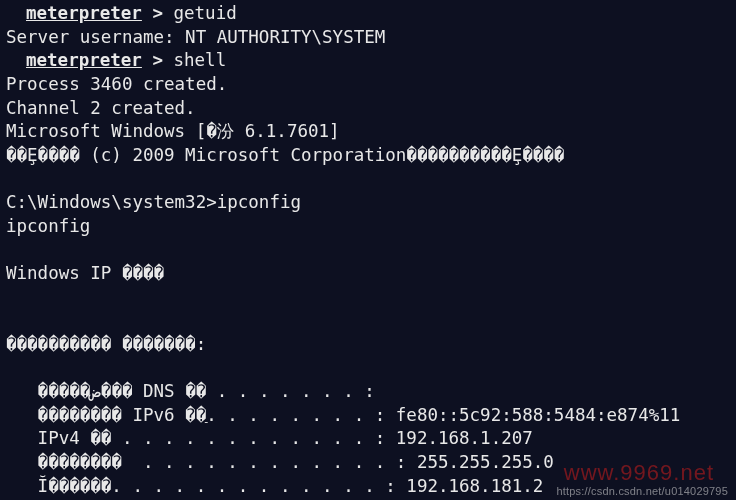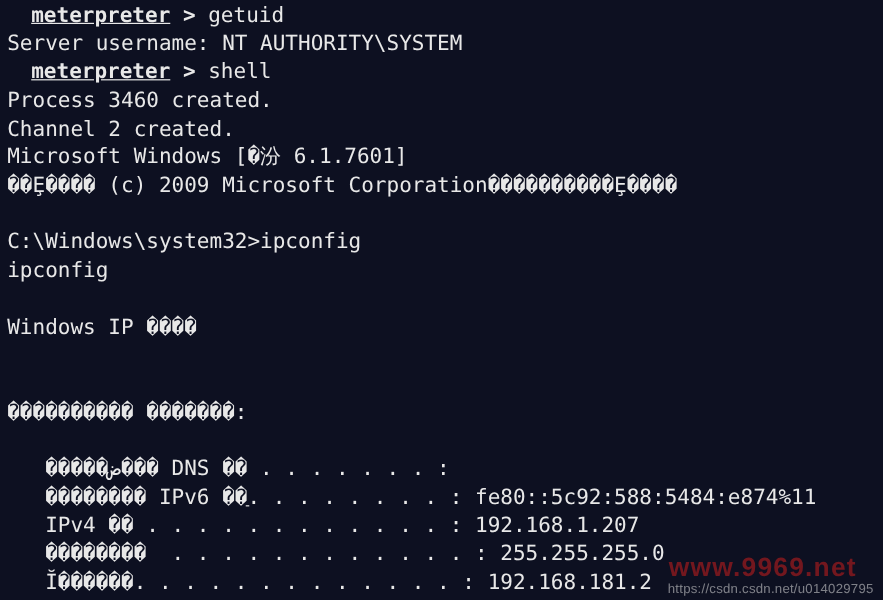--- a/index.html
+++ b/index.html
@@ -32,21 +32,20 @@
   }
   .watermark-red {
     position: absolute;
     bottom: 12px;
     right: 22px;
     font-size: 22px;
     font-family: Arial, sans-serif;
     color: rgba(200, 30, 30, 0.55);
     letter-spacing: 1px;
     pointer-events: none;
-    font-weight: bold;
   }
 </style>
 </head>
 <body>
 
 <div class="terminal" id="terminal"><div class="line"><span class="prompt-name">meterpreter</span><span class="prompt-arrow"> &gt; </span><span>getuid</span></div><div class="line">Server username: NT AUTHORITY\SYSTEM</div><div class="line"><span class="prompt-name">meterpreter</span><span class="prompt-arrow"> &gt; </span><span>shell</span></div><div class="line">Process 3460 created.</div><div class="line">Channel 2 created.</div><div class="line">Microsoft Windows [�汾 6.1.7601]</div><div class="line">��Ȩ���� (c) 2009 Microsoft Corporation����������Ȩ����</div><div class="line">&nbsp;</div><div class="line">C:\Windows\system32&gt;ipconfig</div><div class="line">ipconfig</div><div class="line">&nbsp;</div><div class="line">Windows IP ����</div><div class="line">&nbsp;</div><div class="line">&nbsp;</div><div class="line">���������� �������:</div><div class="line">&nbsp;</div><div class="line">   �����ض��� DNS ��׺ . . . . . . . :</div><div class="line">   �������� IPv6 ��ַ. . . . . . . . : fe80::5c92:588:5484:e874%11</div><div class="line">   IPv4 �� . . . . . . . . . . . . : 192.168.1.207</div><div class="line">   ��������  . . . . . . . . . . . . : 255.255.255.0</div><div class="line">   Ĭ������. . . . . . . . . . . . . : 192.168.181.2</div></div>
 
 <div class="watermark-red">www.9969.net</div>
 <div class="watermark-csdn">https://csdn.csdn.net/u014029795</div>
 

